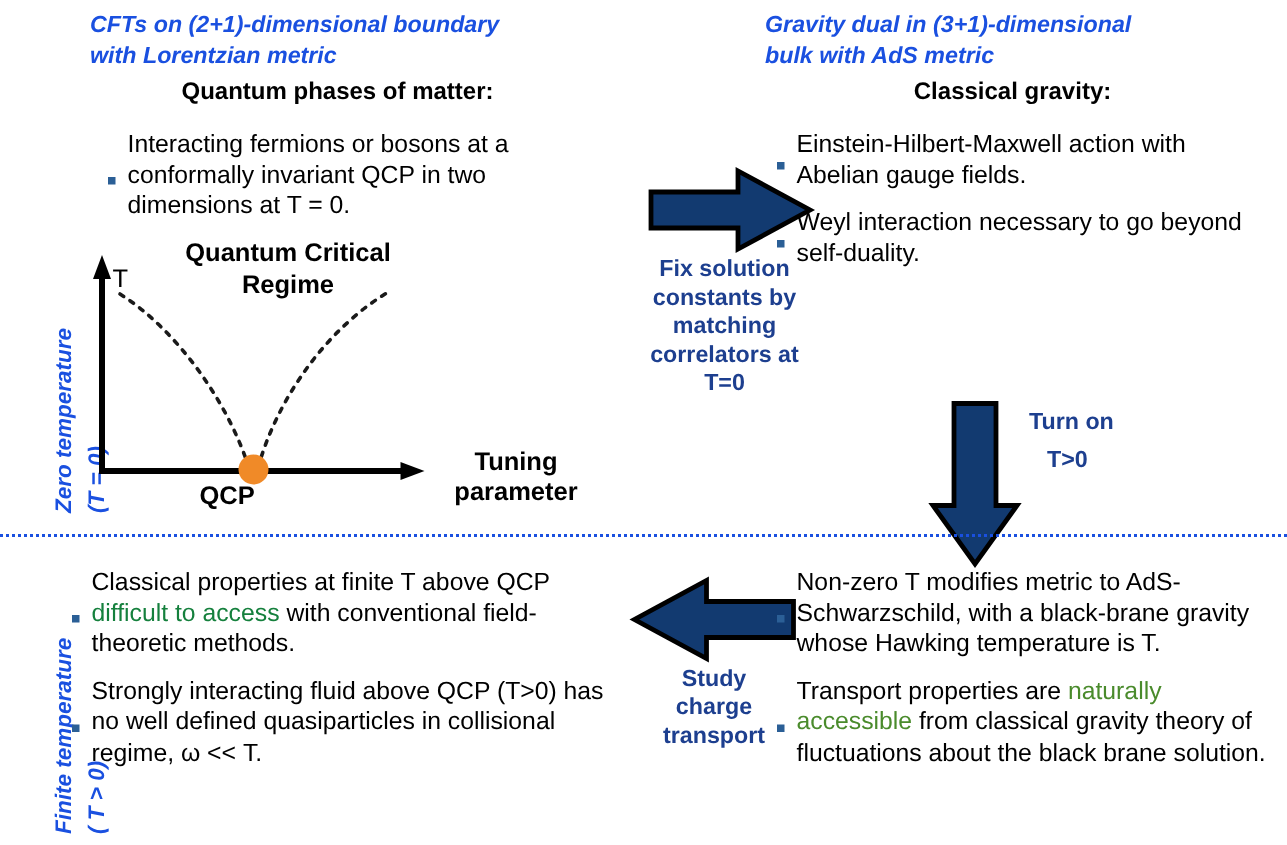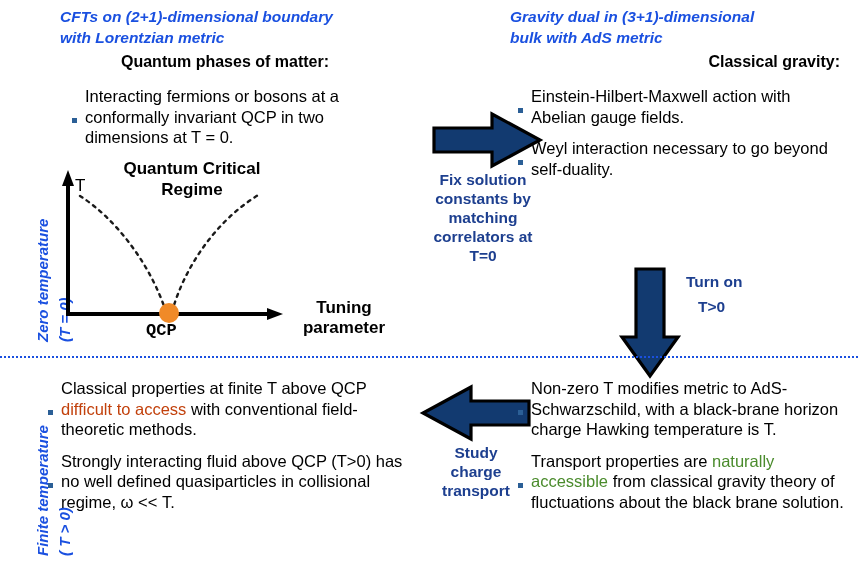--- a/index.html
+++ b/index.html
@@ -52,21 +52,21 @@
     padding-top: 8px;
     box-sizing: border-box;
   }
   .bullet-mark i {
     display: block;
     width: 5px;
     height: 5px;
     background: #2b5f96;
   }
   .bullet-text { flex: 1; }
-  .hl-red { color: #c2410c; }
+  .hl-red { color: #15803d; }
   .hl-green { color: #4a8b2c; }
 
   
   .side-label {
     color: #1a50e0;
     font-style: italic;
     font-weight: bold;
     font-size: 15px;
     white-space: nowrap;
     transform-origin: 0 0;
@@ -119,21 +119,21 @@
   <div class="abs hdr-italic" style="left:60px; top:6px; width:330px;">
     <div>CFTs on (2+1)-dimensional boundary</div>
     <div>with Lorentzian metric</div>
   </div>
   <div class="abs hdr-bold" style="left:60px; top:53px; width:330px;">Quantum phases of matter:</div>
 
   <div class="abs hdr-italic" style="left:510px; top:6px; width:330px;">
     <div>Gravity dual in (3+1)-dimensional</div>
     <div>bulk with AdS metric</div>
   </div>
-  <div class="abs hdr-bold" style="left:510px; top:53px; width:330px;text-align:right;">Classical gravity:</div>
+  <div class="abs hdr-bold" style="left:510px; top:53px; width:330px;">Classical gravity:</div>
 
   <div class="abs bullets" style="left:72px; top:86px; width:330px;">
     <div class="bullet-row">
       <div class="bullet-mark">
           <i></i>
         </div>
       <div class="bullet-text">Interacting fermions or bosons at a conformally invariant QCP in two dimensions at T = 0.</div>
     </div>
   </div>
 
@@ -189,21 +189,21 @@
     
     <div class="abs qcp-title" style="left:52px; top:0; width:200px;">
       <div>Quantum Critical</div>
       <div>Regime</div>
     </div>
 
     
     <div class="abs axis-lab small" style="left:35px; top:18px;">T</div>
 
     
-    <div class="abs axis-lab" style="left:106px; top:163px;font-family:Liberation Mono, monospace;">QCP</div>
+    <div class="abs axis-lab" style="left:93px; top:163px;">QCP</div>
 
     
     <div class="abs tuning-lab" style="left:249px; top:140px; width:110px;text-align:center;">
       <div>Tuning</div>
       <div>parameter</div>
     </div>
   </div>
 
   <div class="abs" style="left:430px; top:110px; width:115px; height:60px;">
     <svg width="115" height="60" viewBox="0 0 115 60">
@@ -256,21 +256,21 @@
         </div>
       <div class="bullet-text">Strongly interacting fluid above QCP (T&gt;0) has no well defined quasiparticles in collisional regime, ω &lt;&lt; T.</div>
     </div>
   </div>
 
   <div class="abs bullets" style="left:518px; top:378px; width:332px;">
     <div class="bullet-row">
       <div class="bullet-mark">
           <i></i>
         </div>
-      <div class="bullet-text">Non-zero T modifies metric to AdS-Schwarzschild, with a black-brane horizon charge Hawking temperature is T.</div>
+      <div class="bullet-text">Non-zero T modifies metric to AdS-Schwarzschild, with a black-brane gravity whose Hawking temperature is T.</div>
     </div>
     <div class="bullet-row" style="margin-top:8px;">
       <div class="bullet-mark">
           <i></i>
         </div>
       <div class="bullet-text">
         <span>Transport properties are </span><span class="hl-green">naturally accessible</span><span> from classical gravity theory of fluctuations about the black brane solution.</span>
       </div>
     </div>
   </div>

